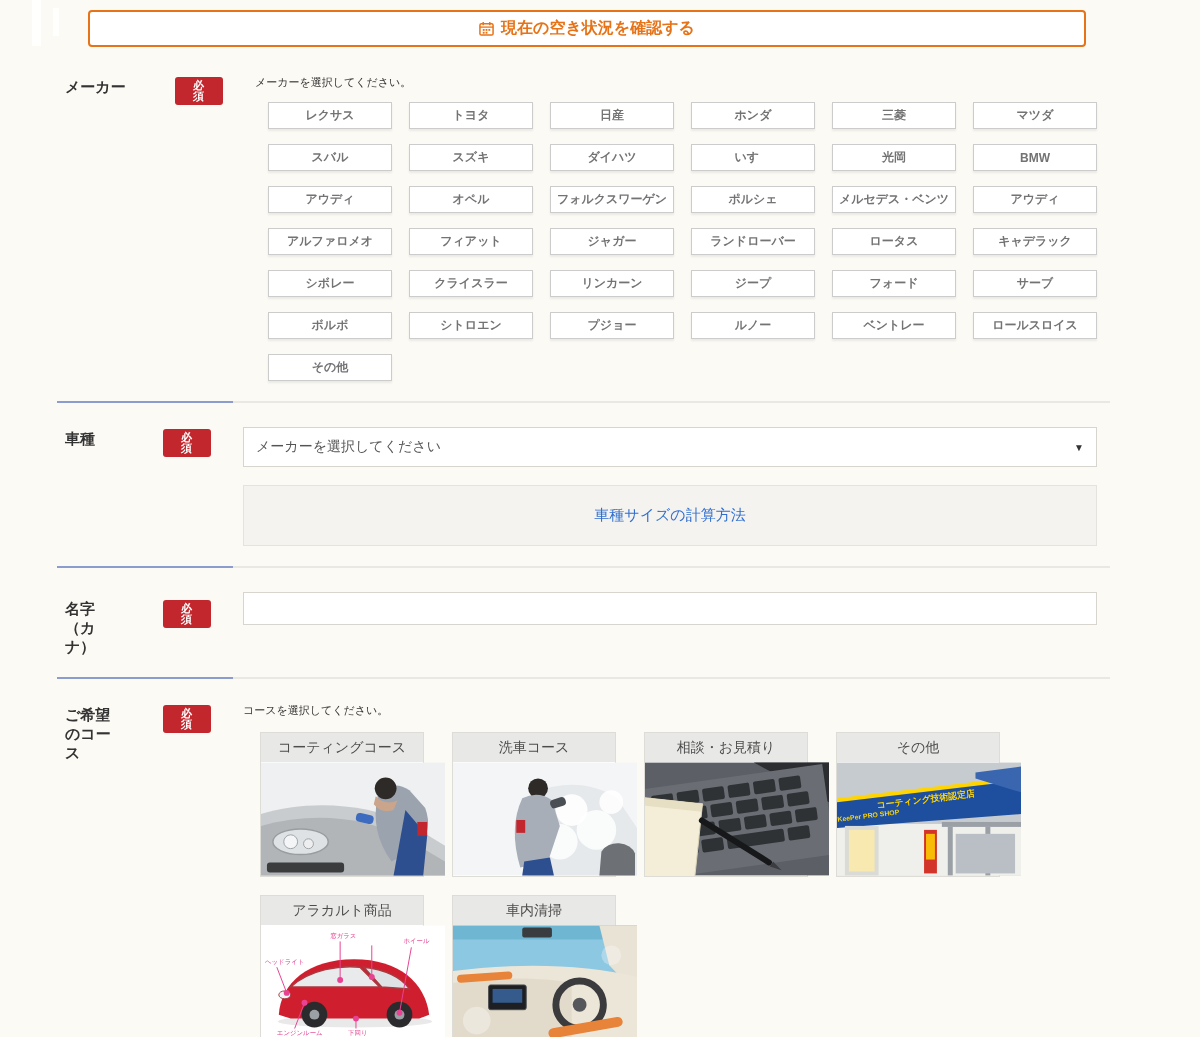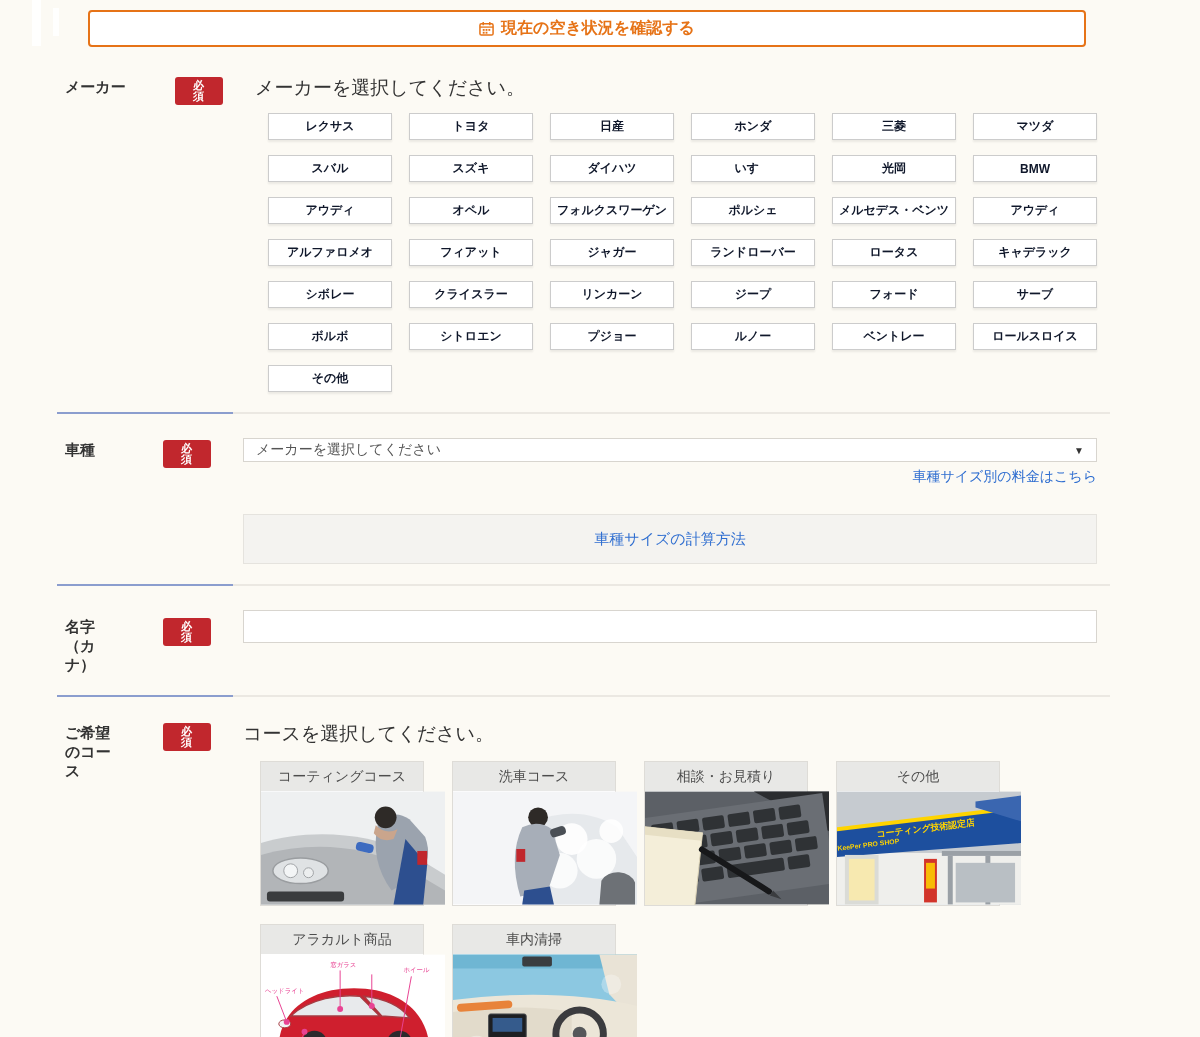--- a/index.html
+++ b/index.html
@@ -33,56 +33,56 @@
   
   .form-row { display:flex; align-items:flex-start; margin-left:65px; width:1032px;gap:40px; }
   .row-label { width:138px; font-size:15px; font-weight:bold; color:#333; padding-top:3px; }
   .row-badge { width:40px; padding-top:2px; }
   .badge {
     display:inline-block; background:#c1272d; color:#fff;
     font-size:11px; font-weight:bold; line-height:1;
     padding:3px 18px; border-radius:3px; letter-spacing:1px;
   }
   .row-content { width:854px; }
-  .helper { font-size:19px; color:#333; }
+  .helper { font-size:11px; color:#333; }
 
   .divider { margin:20px 0 0 57px; width:1053px; height:2px; background:#ebe8e2; position:relative; }
   .divider .blue { position:absolute; left:0; top:0; width:176px; height:2px; background:#8b9dce; }
   .section-gap { height:24px; }
 
   
   .brand-grid {
     margin:12px 0 0 13px;
     display:grid;
     grid-template-columns:repeat(6,124px);
     column-gap:17px; row-gap:15px;
   }
   .brand-btn {
     height:27px; background:#fff;
     border:1px solid #ccc;
     box-shadow:0 2px 2px rgba(0,0,0,.07);
-    font-size:12px; font-weight:bold; color:#0f172a;
+    font-size:12px; font-weight:bold; color:#737373;
     display:flex; align-items:center; justify-content:center;
     cursor:pointer;
     font-family:"Liberation Sans","DejaVu Sans",sans-serif;
   }
 
   
   .select-box {
-    width:854px; height:24px; background:#fff;
+    width:854px; height:40px; background:#fff;
     border:1px solid #d8d5cf;
     display:flex; align-items:center; justify-content:space-between;
     padding:0 12px; cursor:pointer;
   }
   .select-box .sel-value { font-size:14px; color:#555; }
   .select-box .sel-arrow { font-size:10px; color:#333; }
   .fee-link-row { text-align:right; margin-top:5px; }
   .fee-link { font-size:14px; color:#2f6ed0; text-decoration:none; cursor:pointer; }
   .calc-btn {
-    margin-top:28px; width:854px; height:50px;
+    margin-top:18px; width:854px; height:61px;
     background:#f4f3f0; border:1px solid #e5e3de;
     color:#2f6ed0; font-size:15px;
     display:flex; align-items:center; justify-content:center;
     cursor:pointer;
   }
 
   .text-input {
     width:854px; height:33px; background:#fff;
     border:1px solid #d8d5cf; padding:0 10px;
     font-size:14px; color:#333;
@@ -215,23 +215,20 @@
   </div>
 <div class="section-gap"></div>
 
 <div class="form-row">
   <div class="row-label">車種</div>
   <div class="row-badge"><span class="badge">必須</span></div>
   <div class="row-content">
     <div class="select-box">
       <span class="sel-value">メーカーを選択してください</span>
       <span class="sel-arrow">▼</span>
-    </div>
-    <div class="fee-link-row">
-      <a class="fee-link">車種サイズ別の料金はこちら</a>
     </div>
     <button class="calc-btn">車種サイズの計算方法</button>
   </div>
 </div>
 
 <div class="divider">
     <div class="blue"></div>
   </div>
 <div class="section-gap"></div>
 

